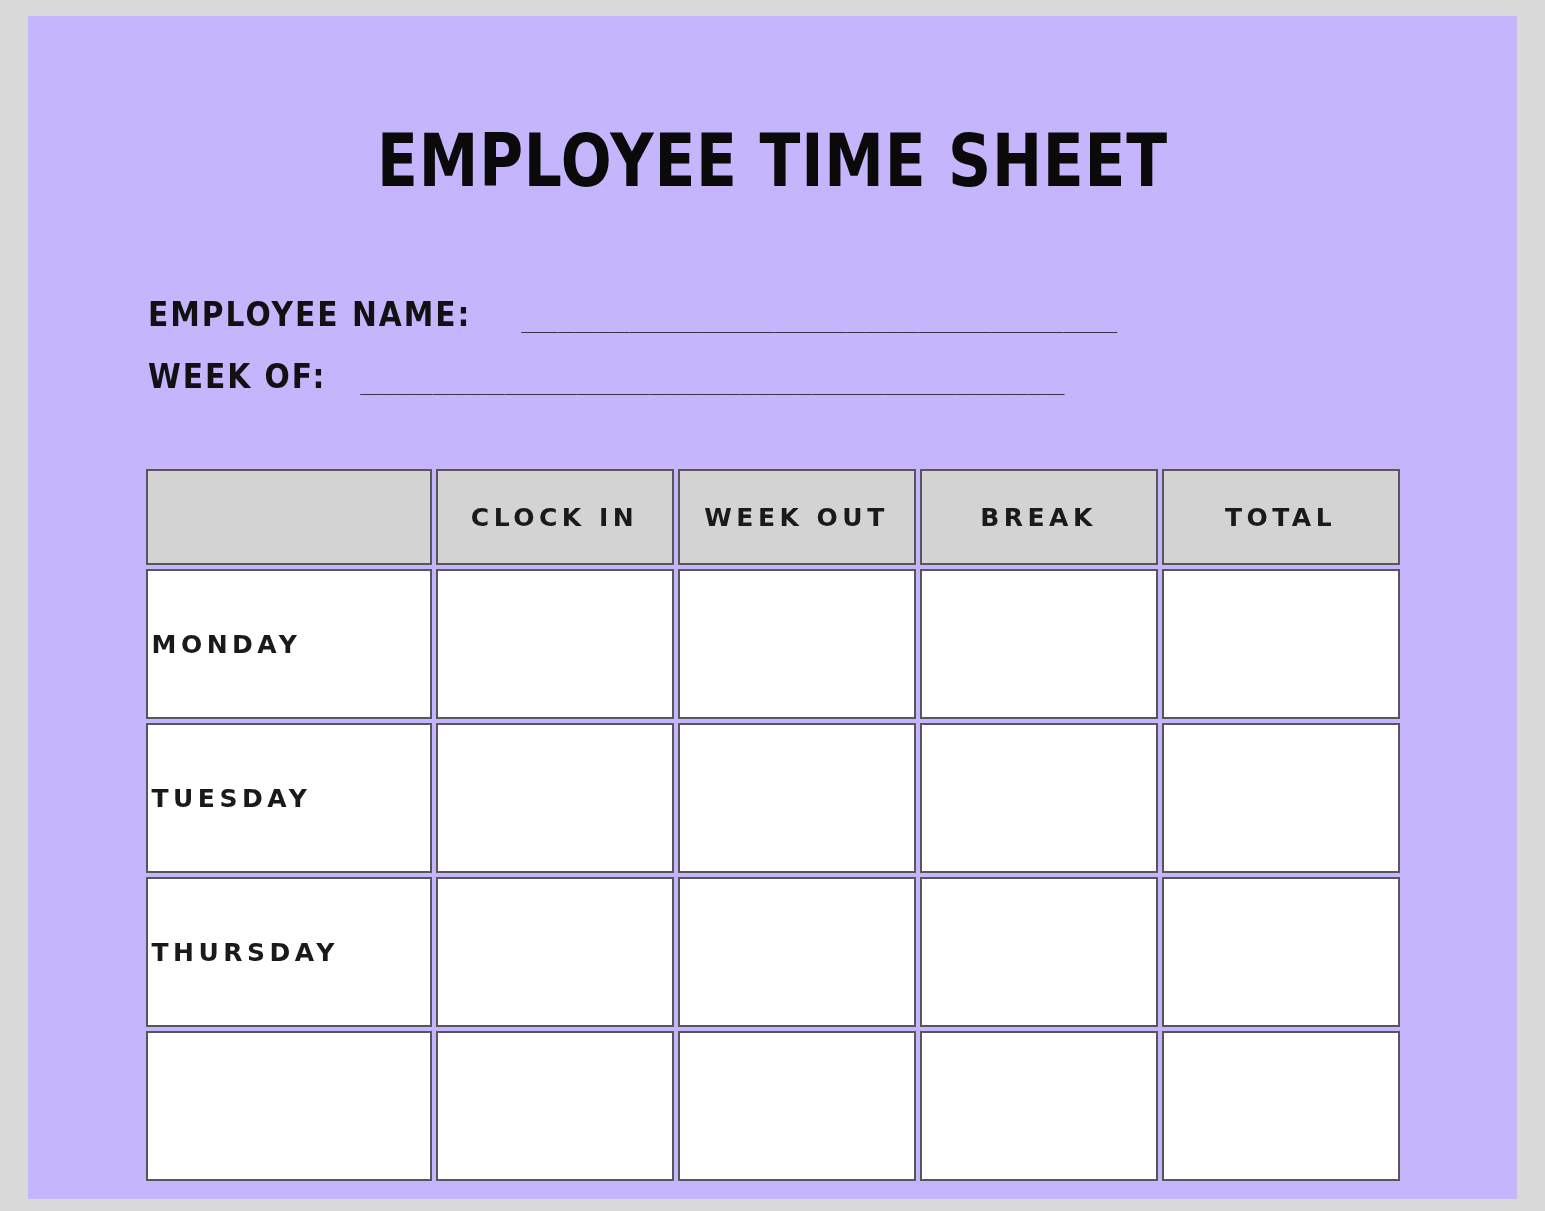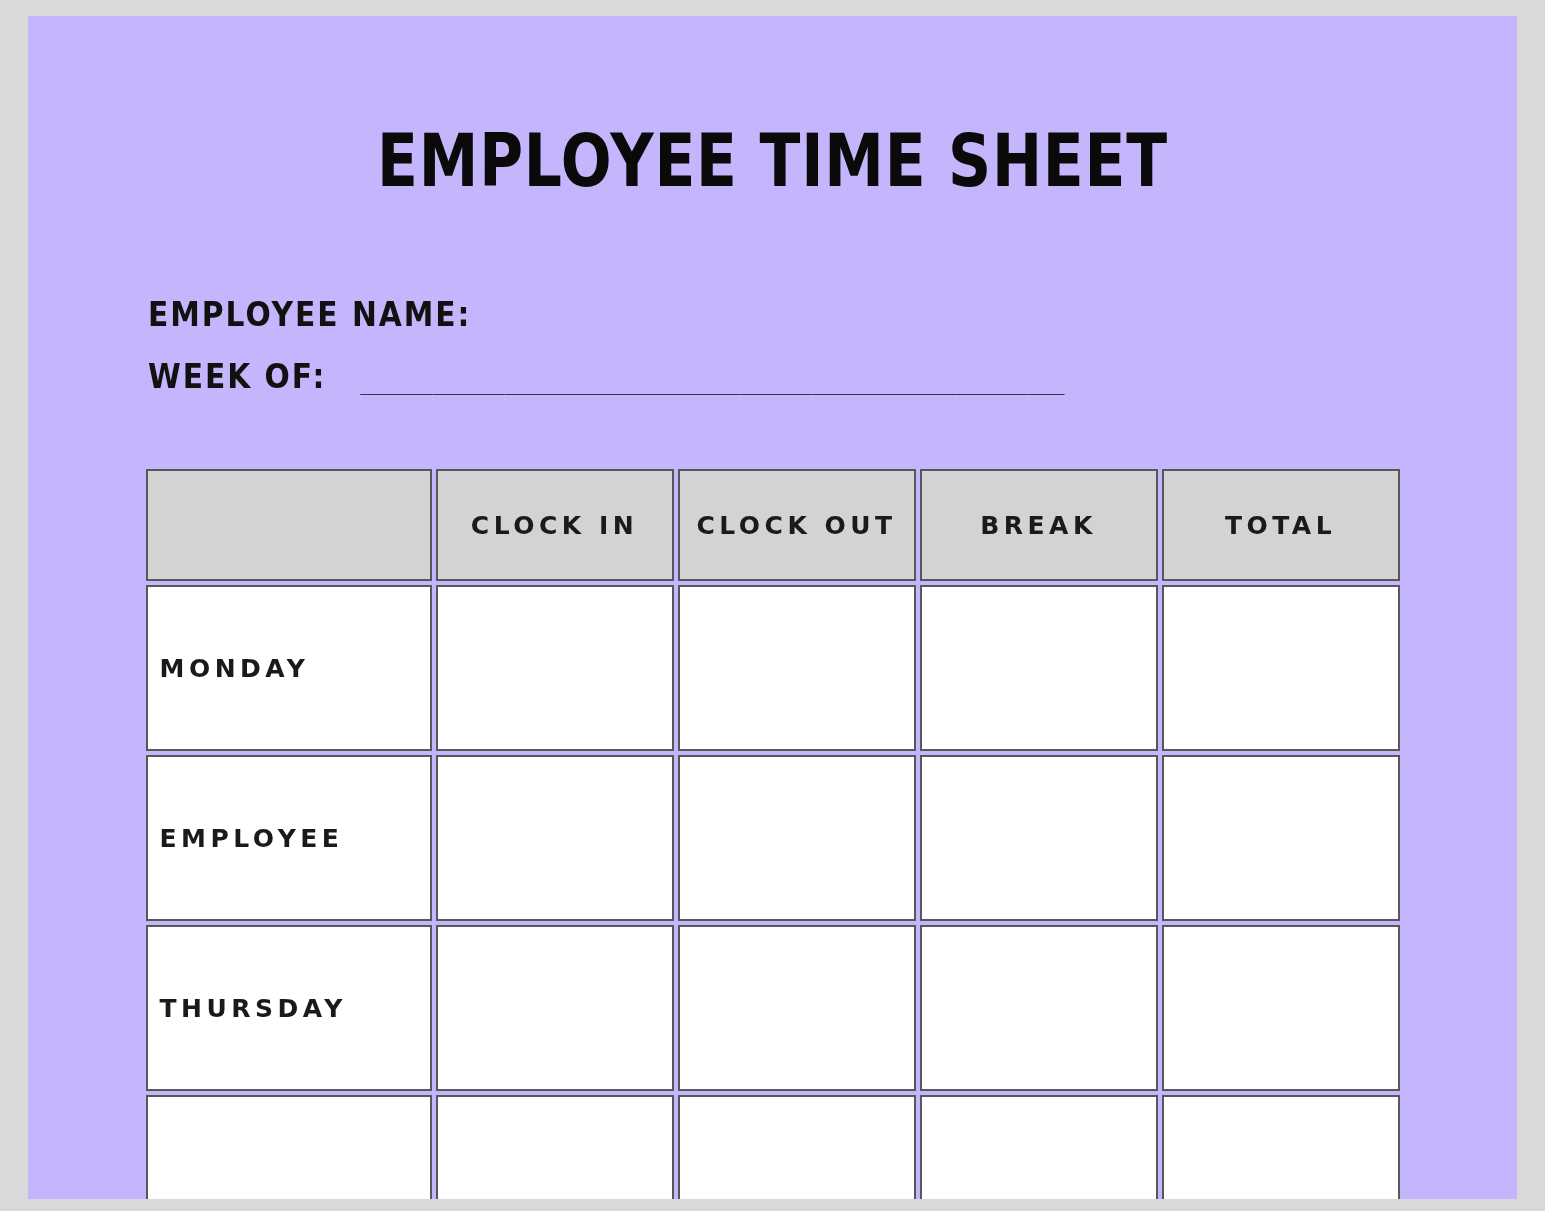--- a/index.html
+++ b/index.html
@@ -74,21 +74,21 @@
   table.ts {
     margin: 68px auto 0 auto;
     border-collapse: separate;
     border-spacing: 4px;
     width: 1248px;
     table-layout: fixed;
   }
   table.ts th, table.ts td {
     border: 2px solid #575757;
     background: #fff;
-    padding: 12px;
+    padding: 4px;
   }
   table.ts thead th {
     background: #d3d3d3;
     height: 84px;
     font-family: "DejaVu Sans", sans-serif;
     font-weight: bold;
     font-size: 25px;
     letter-spacing: 4.5px;
     color: #1a1a1a;
     text-align: center;
@@ -113,20 +113,21 @@
 <body>
 
 <div class="page">
 
   <h1 class="title">EMPLOYEE TIME SHEET</h1>
 
   <div class="fields">
 
     <div class="field-row">
       <span class="field-label">EMPLOYEE NAME:</span>
+      <span class="field-line line-name">_________________________________</span>
     </div>
 
     <div class="field-row">
       <span class="field-label">WEEK OF:</span>
       <span class="field-line line-week">_______________________________________</span>
     </div>
 
   </div>
 
   <table class="ts">
@@ -134,35 +135,35 @@
       <col class="col-day">
       <col class="col-other">
       <col class="col-other">
       <col class="col-other">
       <col class="col-other">
     </colgroup>
     <thead>
       <tr>
         <th class="corner"></th>
         <th>CLOCK IN</th>
-        <th>CLOCK OUT</th>
+        <th>WEEK OUT</th>
         <th>BREAK</th>
         <th>TOTAL</th>
       </tr>
     </thead>
     <tbody>
       <tr>
         <td class="day">MONDAY</td>
         <td></td>
         <td></td>
         <td></td>
         <td></td>
       </tr>
       <tr>
-        <td class="day">EMPLOYEE</td>
+        <td class="day">TUESDAY</td>
         <td></td>
         <td></td>
         <td></td>
         <td></td>
       </tr>
       <tr>
         <td class="day">THURSDAY</td>
         <td></td>
         <td></td>
         <td></td>

